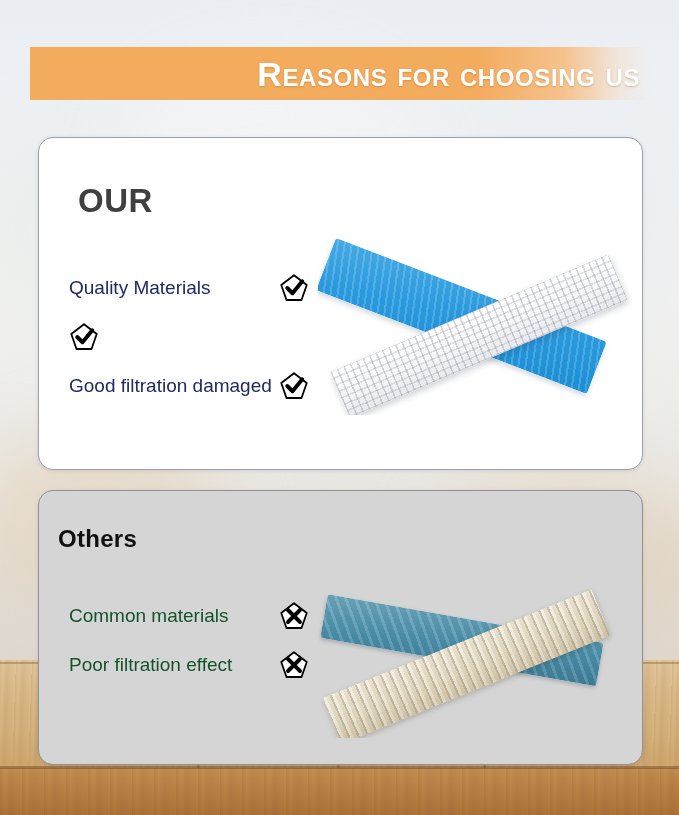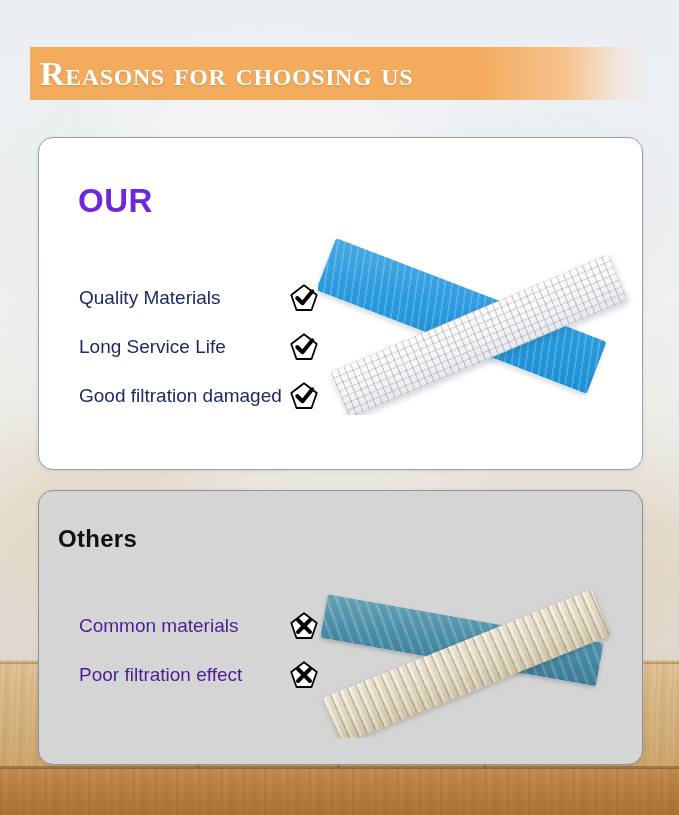--- a/index.html
+++ b/index.html
@@ -102,27 +102,28 @@
       #f3ab5e 0%, #f3ab5e 72%, #f6c28c 86%, rgba(248,214,182,.35) 95%, rgba(255,255,255,0) 100%);
   }
   .banner-text {
     position: absolute;
     left: 40px;
     top: 50px;
     width: 600px;
     height: 48px;
     line-height: 48px;
     color: #ffffff;
-    font-family: Liberation Serif, serif;
+    font-family: Liberation Sans, sans-serif;
     font-weight: 700;
     font-size: 34px;
     font-variant: small-caps;
     letter-spacing: .6px;
     white-space: nowrap;
     text-shadow: 0 1px 2px rgba(160,95,25,.35);
+    text-align: right;
   }
 
   
   .card {
     position: absolute;
     box-sizing: border-box;
     border-radius: 15px;
   }
   .card-our {
     left: 38px;
@@ -146,54 +147,54 @@
   .card-heading {
     position: absolute;
     font-weight: 700;
     white-space: nowrap;
   }
   .heading-our {
     left: 78px;
     top: 182px;
     font-size: 33px;
     letter-spacing: .5px;
-    color: #6d28d9;
+    color: #404040;
   }
   .heading-others {
     left: 58px;
     top: 525px;
     font-size: 24px;
     letter-spacing: .3px;
     color: #111111;
   }
 
   
   .feature-list {
     position: absolute;
     list-style: none;
-    margin: 13px;
+    margin: 3px;
     padding: 0;
   }
   .list-our    { left: 66px; top: 260px; width: 240px; }
   .list-others { left: 66px; top: 588px; width: 240px; }
 
   .feature-row {
     position: relative;
     display: flex;
     align-items: center;
     justify-content: space-between;
     height: 49px;
   }
   .feature-label {
     font-size: 19px;
     font-weight: 400;
     white-space: nowrap;
   }
   .list-our .feature-label    { color: #1e2a63; }
-  .list-others .feature-label { color: #4c1d95; }
+  .list-others .feature-label { color: #14532d; }
 
   .badge-icon {
     flex: 0 0 auto;
     width: 30px;
     height: 30px;
     display: block;
   }
 
   
   .photo {
@@ -310,21 +311,20 @@
 
   <ul class="feature-list list-our">
     <li class="feature-row">
       <span class="feature-label">Quality Materials</span>
       <svg class="badge-icon" viewBox="0 0 40 40">
         <polygon points="20,3 37,16 30,36 10,36 3,16" fill="#ffffff" stroke="#000000" stroke-width="2.4" stroke-linejoin="round"></polygon>
         <path d="M11 20 L18 27 L31 11" fill="none" stroke="#000000" stroke-width="5.2" stroke-linecap="round" stroke-linejoin="round"></path>
       </svg>
     </li>
     <li class="feature-row">
-      <span class="feature-label">Long Service Life</span>
       <svg class="badge-icon" viewBox="0 0 40 40">
         <polygon points="20,3 37,16 30,36 10,36 3,16" fill="#ffffff" stroke="#000000" stroke-width="2.4" stroke-linejoin="round"></polygon>
         <path d="M11 20 L18 27 L31 11" fill="none" stroke="#000000" stroke-width="5.2" stroke-linecap="round" stroke-linejoin="round"></path>
       </svg>
     </li>
     <li class="feature-row">
       <span class="feature-label">Good filtration damaged</span>
       <svg class="badge-icon" viewBox="0 0 40 40">
         <polygon points="20,3 37,16 30,36 10,36 3,16" fill="#ffffff" stroke="#000000" stroke-width="2.4" stroke-linejoin="round"></polygon>
         <path d="M11 20 L18 27 L31 11" fill="none" stroke="#000000" stroke-width="5.2" stroke-linecap="round" stroke-linejoin="round"></path>

